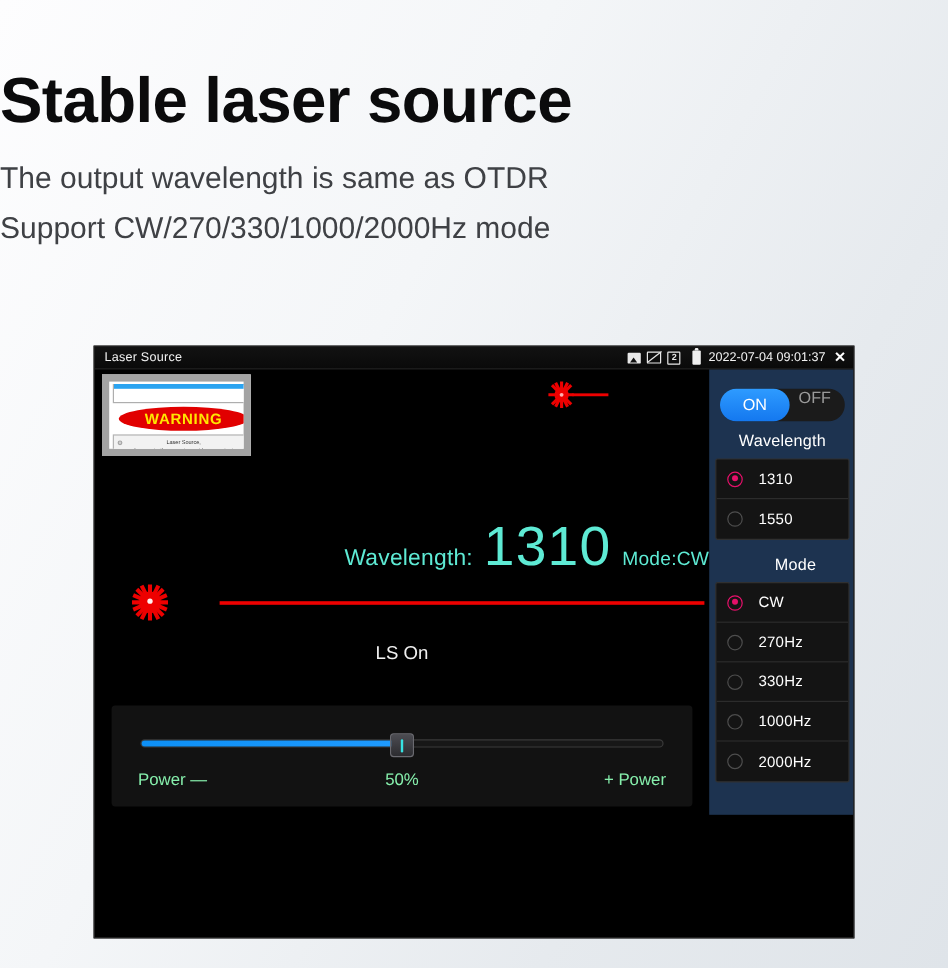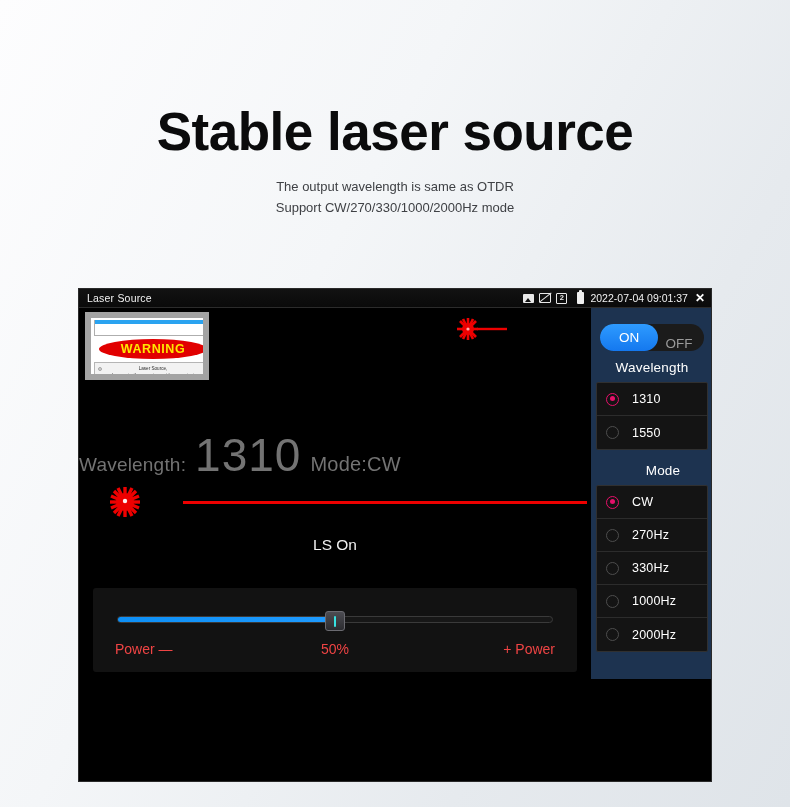--- a/index.html
+++ b/index.html
@@ -9,31 +9,31 @@
     width: 790px; height: 807px;
     overflow: hidden;
   }
   body {
     font-family: "Liberation Sans", sans-serif;
     background: linear-gradient(118deg, #fdfdfe 0%, #f4f6f8 38%, #e6eaee 72%, #dfe4e9 100%);
     position: relative;
   }
 
   
-  .hero { width: 790px; text-align: center; padding-top: 104px; }
+  .hero { width: 790px; padding-top: 57px; }
   .hero-title {
     font-size: 53px;
     font-weight: bold;
     color: #0b0b0c;
     letter-spacing: -0.5px;
     line-height: 1.06;
     margin: 0;
   }
   .hero-sub {
-    font-size: 13px;
+    font-size: 25px;
     color: #3f4145;
     line-height: 1.62;
     margin: 0;
     padding-top: 16px;
   }
   .hero-sub div { margin: 0; }
 
   
   .device-wrap {
     position: absolute;
@@ -213,27 +213,27 @@
     width: 76px; height: 30px;
   }
 
   
   .readout {
     position: absolute;
     left: 0; top: 120px;
     width: 512px;
     display: flex;
     align-items: baseline;
-    justify-content: flex-start;
+    justify-content: flex-end;
     gap: 9px;
-    color: #737373;
+    color: #5eead4;
   }
   .rd-label { font-size: 19px; letter-spacing: 0.2px; }
   .rd-value { font-size: 46px; font-weight: 300; letter-spacing: 1px; }
-  .rd-mode  { font-size: 20px; letter-spacing: 0.2px; }
+  .rd-mode  { font-size: 16px; letter-spacing: 0.2px; }
 
   
   .beam-row {
     position: absolute;
     left: 0; top: 178px;
     width: 512px; height: 34px;
   }
   .beam-line {
     position: absolute;
     left: 104px; top: 15px;
@@ -283,41 +283,41 @@
     cursor: pointer;
   }
   .slider-handle::after {
     content: ""; width: 2.5px; height: 11px;
     background: #37e2e2; border-radius: 1px;
   }
   .power-row {
     position: absolute;
     left: 0; top: 50px;
     width: 484px; height: 26px;
-    color: #ef4444; font-size: 14px;
+    color: #86efac; font-size: 14px;
   }
   .pw-left  { position: absolute; left: 22px; top: 3px; cursor: pointer; }
   .pw-mid   { position: absolute; left: 0; top: 3px; width: 484px; text-align: center; }
   .pw-right { position: absolute; right: 22px; top: 3px; cursor: pointer; }
 
   
   .side-panel {
     position: absolute;
     left: 512px; top: 19px;
     width: 122px; height: 371px;
     background: #1d3350;
     padding: 0 5px;
   }
   .toggle {
     position: absolute;
     left: 9px; top: 16px;
     width: 104px; height: 27px;
     background: #1b1b1b;
     border-radius: 14px;
-    display: flex; align-items: flex-end;
+    display: flex; align-items: flex-start;
     cursor: pointer;
   }
   .toggle-on {
     width: 58px; height: 27px;
     border-radius: 14px;
     background: linear-gradient(180deg, #2e9bff 0%, #1478ef 100%);
     color: #ffffff;
     font-size: 13.5px;
     display: flex; align-items: center; justify-content: center;
   }

